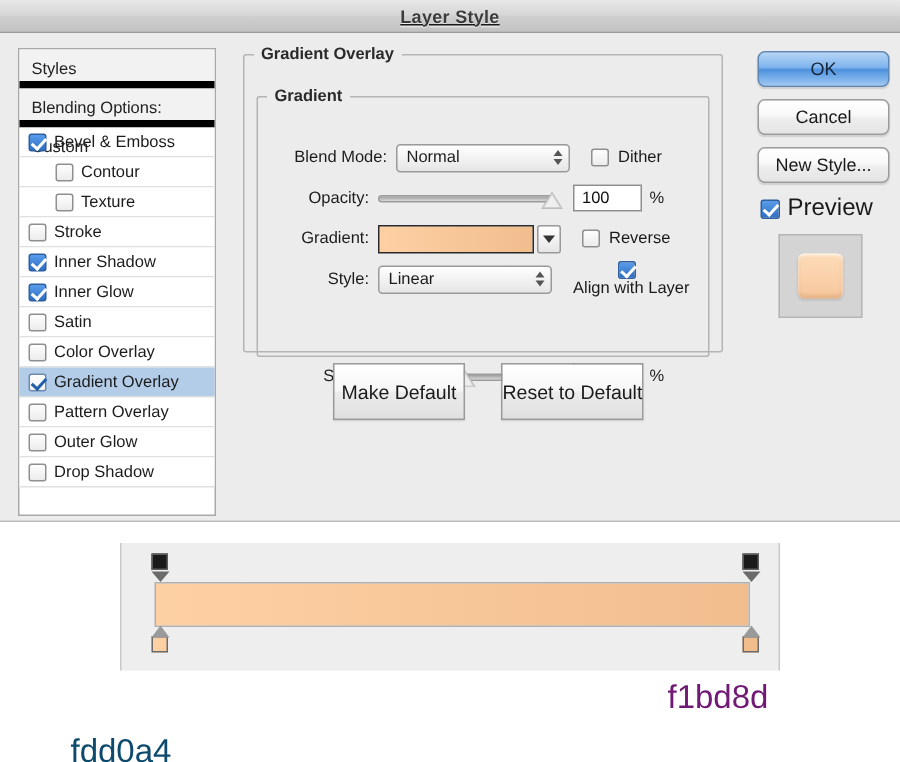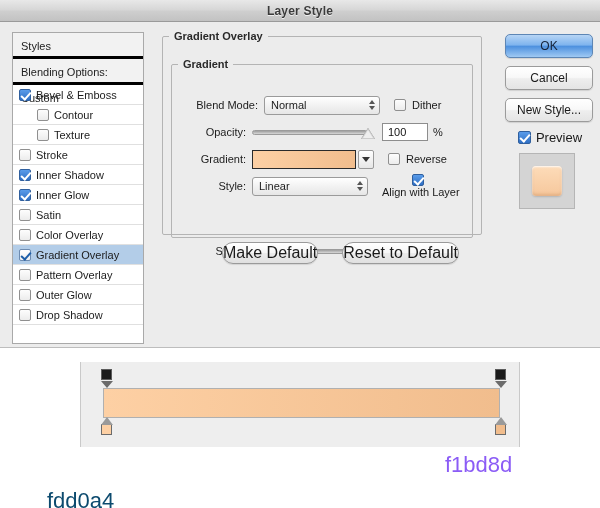--- a/index.html
+++ b/index.html
@@ -13,20 +13,21 @@
     position: relative;
     overflow: hidden;
   }
 
   
   #dialog {
     position: absolute;
     left: 0; top: 0; width: 600px; height: 348px;
     background: #ececec;
     border-bottom: 1px solid #bdbdbd;
+    text-decoration: underline;
   }
   #titlebar {
     height: 22px;
     background: linear-gradient(to bottom, #e8e8e8 0%, #d6d6d6 48%, #cfcfcf 52%, #c2c2c2 100%);
     border-bottom: 1px solid #9a9a9a;
     display: flex; align-items: center; justify-content: center;
     position: relative;
   }
   #titlebar .title {
     font-size: 12px; font-weight: bold; color: #3b3b3b;
@@ -38,21 +39,21 @@
   #sidebar {
     position: absolute; left: 12px; top: 32px;
     width: 132px; height: 312px;
     background: #ffffff;
     border: 1px solid #a9a9a9;
   }
   .side-head {
     height: 26px; line-height: 26px;
     padding-left: 8px;
     background: #f2f2f2;
-    border-bottom: 3px solid #000000;
+    border-bottom: 5px solid #000000;
     font-size: 11px; color: #222;
   }
   .side-head.second { font-size: 11px; }
   .side-row {
     height: 20px;
     display: flex; align-items: center;
     padding-left: 6px;
     border-bottom: 1px solid #e0e0e0;
     font-size: 11px;
     color: #1c1c1c;
@@ -222,26 +223,26 @@
     transform: translateX(-50%);
   }
   .dial .hub {
     position: absolute; left: 50%; top: 50%;
     width: 5px; height: 5px; border-radius: 50%;
     background: #777; transform: translate(-50%,-50%);
   }
   .deg { font-size: 9px; color: #333; margin-left: 4px; }
 
   .pbtn {
-    height: 22px;
+    height: 38px;
     min-width: 88px;
     border: 1px solid #9a9a9a;
-    border-radius: 11px;
+    border-radius: 0;
     background: linear-gradient(to bottom,#ffffff 0%,#f6f6f6 48%,#ebebeb 52%,#e0e0e0 100%);
-    font-size: 16px; color: #1a1a1a;
+    font-size: 13px; color: #1a1a1a;
     display:flex; align-items:center; justify-content:center;
     box-shadow: 0 1px 1px rgba(0,0,0,.10);
   }
 
   
   #rightcol {
     position: absolute; left: 505px; top: 34px;
     width: 88px;
   }
   .rbtn {
@@ -255,22 +256,21 @@
     box-shadow: 0 1px 1px rgba(0,0,0,.12);
   }
   .rbtn.primary {
     border-color: #5d86b5;
     background: linear-gradient(to bottom,#b7d5f5 0%,#7fb4ee 45%,#4e91df 52%,#9fc9f3 100%);
     color: #16243a;
   }
   #previewline {
     display:flex; align-items:center;
     margin: 2px 0 8px 2px;
-    font-size: 13px;
-    justify-content: center;
+    font-size: 16px;
   }
   #previewline .cb { width:13px;height:13px;margin-right:5px; }
   #thumbbox {
     width: 56px; height: 56px;
     margin-left: 14px;
     border: 1px solid #b5b5b5;
     background: #d4d4d4;
     display:flex; align-items:center; justify-content:center;
   }
   #thumbbox .sq {
@@ -494,13 +494,13 @@
 
 <div id="gradEditor">
   <div id="gradBar" style="background: linear-gradient(to right, rgb(253, 208, 164), rgb(241, 189, 141));"></div>
   <span class="stop-top" style="left:20px;"></span>
   <span class="stop-top" style="left:414px;"></span>
   <span class="stop-bot" id="colorStopLeft" style="left: 20px; background: rgb(253, 208, 164);"></span>
   <span class="stop-bot" id="colorStopRight" style="left: 414px; background: rgb(241, 189, 141);"></span>
 </div>
 
 <span class="hexlabel" id="hexLeft" style="color: #0c4a6e; margin-top: 36px;">fdd0a4</span>
-<span class="hexlabel" id="hexRight" style="color: #8b5cf6; text-align: center;">f1bd8d</span>
+<span class="hexlabel" id="hexRight" style="color: #701a75; text-align: center;">f1bd8d</span>
 
 </body></html>

